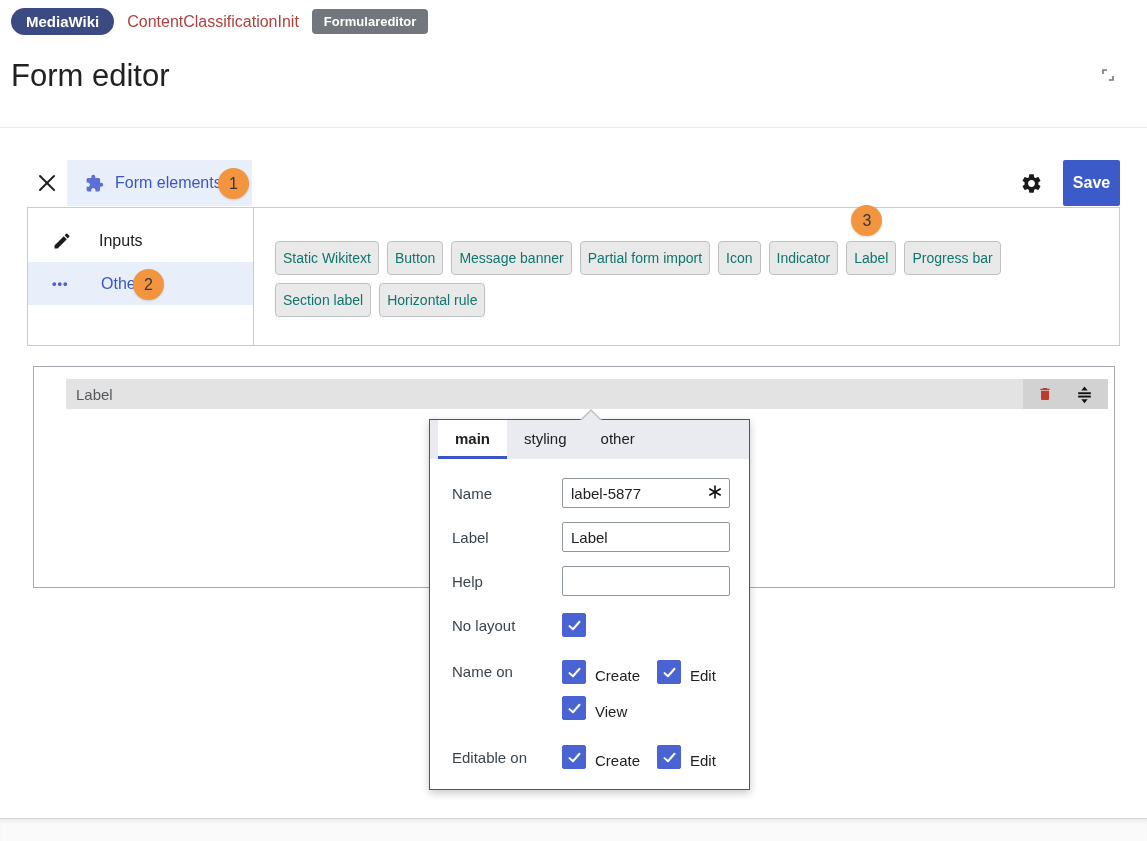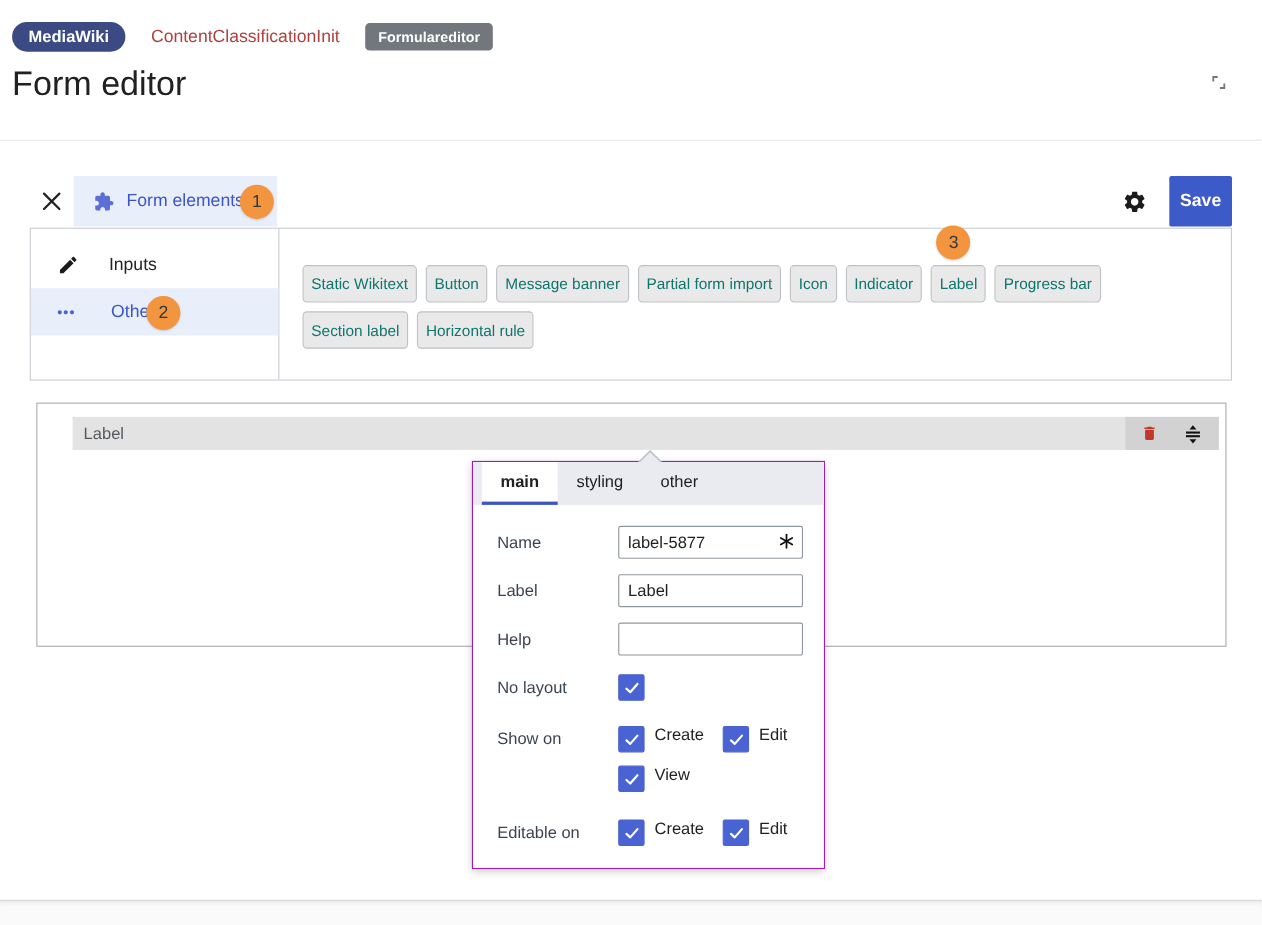--- a/index.html
+++ b/index.html
@@ -2,21 +2,21 @@
 <html><head>
 <meta charset="utf-8">
 <style>
   * { box-sizing: border-box; margin: 0; padding: 0; }
   html,body { width:1147px; height:841px; }
   body {
     font-family: "Liberation Sans", sans-serif;
     background:#fff; color:#202122; position:relative; overflow:hidden;
   }
   
-  .breadcrumb { position:absolute; top:20px; left:11px; display:flex; align-items:center; gap:23px; }
+  .breadcrumb { position:absolute; top:8px; left:11px; display:flex; align-items:center; gap:13px; }
   .site-pill { background:#3b4a83; color:#fff; font-weight:bold; font-size:15px;
     padding:5px 15px; border-radius:15px; }
   .page-link { color:#b0403d; font-size:16px; text-decoration:none; cursor:pointer; }
   .tool-badge { background:#72777d; color:#fff; font-weight:bold; font-size:13px;
     padding:5px 12px; border-radius:4px; }
   .page-title { position:absolute; top:58px; left:11px; font-size:31px; font-weight:400; color:#202122; }
   .expand-btn { position:absolute; top:66px; right:30px; width:18px; height:18px; cursor:pointer; }
   .header-rule { position:absolute; top:127px; left:0; width:100%; border-top:1px solid #e9e9e9; }
 
   
@@ -81,21 +81,21 @@
   .f-row { display:flex; align-items:center; margin-bottom:14px; min-height:30px; }
   .f-label { width:110px; font-size:15px; color:#3a444d; flex-shrink:0; }
   .f-input { width:168px; height:30px; border:1px solid #8f969c; border-radius:2px;
     font-size:15px; color:#202122; padding:0 8px; font-family:"Liberation Sans", sans-serif; }
   .name-wrap { position:relative; width:168px; }
   .name-wrap .f-input { width:168px; padding-right:38px; }
   .req-star { position:absolute; right:8px; top:7px; }
   .checkbox { width:24px; height:24px; background:#4a63d2; border:1px solid #4a63d2;
     border-radius:2px; display:flex; align-items:center; justify-content:center;
     cursor:pointer; flex-shrink:0; }
-  .opt { display:flex; align-items:flex-start; margin-right:14px; }
+  .opt { display:flex; align-items:flex-end; margin-right:14px; }
   .opt .opt-label { font-size:15px; color:#202122; margin-left:9px; min-width:48px; }
   .opt-col { display:flex; flex-direction:column; gap:12px; }
   .opt-line { display:flex; }
   .row-showon { align-items:flex-start; margin-bottom:22px; }
   .row-showon .f-label { padding-top:3px; }
   .row-nolayout { margin-bottom:20px; }
 
   
   .footer-strip { position:absolute; top:818px; left:0; width:100%; height:23px;
     background:#fafafa; border-top:1px solid #d8d8d8;
@@ -240,21 +240,21 @@
     <div class="f-row row-nolayout">
       <span class="f-label">No layout</span>
       <span class="checkbox">
         <svg width="15" height="15" viewBox="0 0 24 24" fill="none" stroke="#fff" stroke-width="3.2" stroke-linecap="round" stroke-linejoin="round">
             <polyline points="4,13 9.5,18 20,6"></polyline>
           </svg>
       </span>
     </div>
 
     <div class="f-row row-showon">
-      <span class="f-label">Show on</span>
+      <span class="f-label">Name on</span>
       <span class="opt-col">
         <span class="opt-line">
           <span class="opt">
             <span class="checkbox">
               <svg width="15" height="15" viewBox="0 0 24 24" fill="none" stroke="#fff" stroke-width="3.2" stroke-linecap="round" stroke-linejoin="round">
                   <polyline points="4,13 9.5,18 20,6"></polyline>
                 </svg>
             </span>
             <span class="opt-label">Create</span>
           </span>

